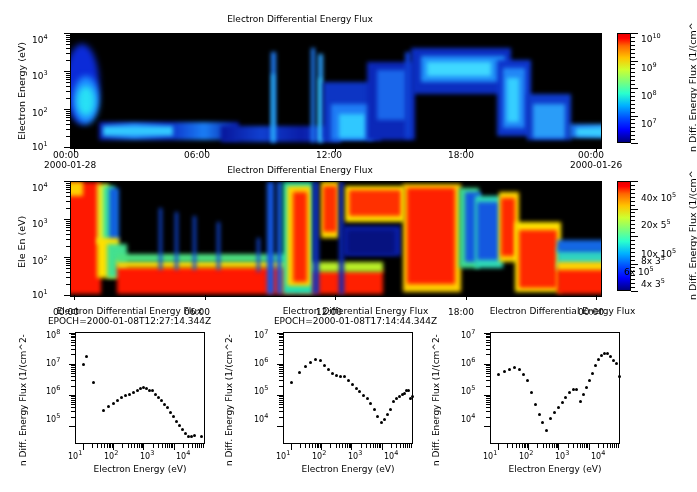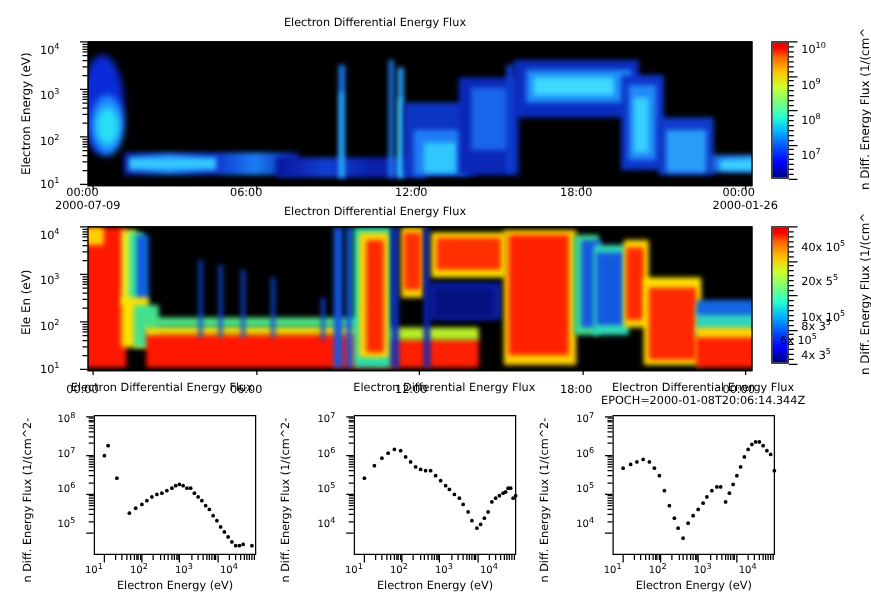--- a/index.html
+++ b/index.html
@@ -66,21 +66,21 @@
     <div class="sblob" style="left:426px;top:26px;width:34px;height:76px;background:#0e36cc;"></div>
     <div class="sblob" style="left:432px;top:34px;width:22px;height:60px;background:#2288f6;"></div>
     <div class="sblob" style="left:436px;top:44px;width:12px;height:44px;background:#36cfff;"></div>
     <div class="sblob" style="left:456px;top:60px;width:44px;height:46px;background:#0f3ccc;"></div>
     <div class="sblob" style="left:462px;top:70px;width:32px;height:34px;background:#2a9df8;"></div>
     <div class="sblob" style="left:498px;top:90px;width:120px;height:14px;background:linear-gradient(90deg,#1a6ae8,#2a9df8,#1550d8,#2b9ef8);"></div>
     <div class="sblob" style="left:505px;top:94px;width:70px;height:8px;background:#3ad0ff;"></div>
   </div>
 
   <div class="abs tick" style="left:53px;top:150px;">00:00</div>
-  <div class="abs tick" style="left:44px;top:160px;">2000-07-09</div>
+  <div class="abs tick" style="left:44px;top:160px;">2000-01-28</div>
   <div class="abs tick" style="left:184px;top:150px;">06:00</div>
   <div class="abs tick" style="left:316px;top:150px;">12:00</div>
   <div class="abs tick" style="left:448px;top:150px;">18:00</div>
   <div class="abs tick" style="left:578px;top:150px;">00:00</div>
   <div class="abs tick" style="left:570px;top:160px;">2000-01-26</div>
 
   <div class="cbar" style="left:617px;top:33px;width:14px;height:110px;
        background:linear-gradient(to top,#00007f 0%,#0000ff 11%,#004cff 22%,#00b3ff 34%,#29ffce 45%,#7cff79 56%,#cdff30 67%,#ffc400 78%,#ff6700 89%,#ff0000 96%,#e60000 100%);"></div>
   <div class="abs tick" style="left:641px;top:32px;">
     <span>10</span><span class="sup">10</span>
@@ -190,20 +190,21 @@
   </div>
   <div class="abs tick" style="left:624px;top:265px;">
     <span>6x 10</span><span class="sup">5</span>
   </div>
   <div class="abs tick" style="left:641px;top:277px;">
     <span>4x 3</span><span class="sup">5</span>
   </div>
   <div class="abs rot axlbl" style="left:687px;top:300px;">n Diff. Energy Flux (1/(cm^</div>
 
   <div class="abs ttl" style="left:22px;top:306px;width:215px;">Electron Differential Energy Flux</div>
+  <div class="abs ttl" style="left:22px;top:316px;width:215px;">EPOCH=2000-01-08T12:27:14.344Z</div>
   <div class="abs rot axlbl" style="left:18px;top:466px;font-size:9px;">n Diff. Energy Flux (1/(cm^2-</div>
   <div class="frame" style="left:75px;top:332px;width:130px;height:112px;background:#fff;">
     <div class="dot" style="left:6px;top:30px;"></div>
     <div class="dot" style="left:9px;top:22px;"></div>
     <div class="dot" style="left:16px;top:48px;"></div>
     <div class="dot" style="left:26px;top:76px;"></div>
     <div class="dot" style="left:31px;top:72px;"></div>
     <div class="dot" style="left:36px;top:69px;"></div>
     <div class="dot" style="left:40px;top:66px;"></div>
     <div class="dot" style="left:44px;top:63px;"></div>
@@ -252,20 +253,21 @@
   </div>
   <div class="abs tick" style="left:140px;top:449px;font-size:8px;">
     <span>10</span><span class="sup">3</span>
   </div>
   <div class="abs tick" style="left:176px;top:449px;font-size:8px;">
     <span>10</span><span class="sup">4</span>
   </div>
   <div class="abs axlbl" style="left:75px;top:464px;width:130px;text-align:center;font-size:9px;">Electron Energy (eV)</div>
 
   <div class="abs ttl" style="left:248px;top:306px;width:215px;">Electron Differential Energy Flux</div>
+  <div class="abs ttl" style="left:248px;top:316px;width:215px;">EPOCH=2000-01-08T17:14:44.344Z</div>
   <div class="abs rot axlbl" style="left:224px;top:466px;font-size:9px;">n Diff. Energy Flux (1/(cm^2-</div>
   <div class="frame" style="left:283px;top:332px;width:130px;height:112px;background:#fff;">
     <div class="dot" style="left:6px;top:48px;"></div>
     <div class="dot" style="left:14px;top:38px;"></div>
     <div class="dot" style="left:20px;top:32px;"></div>
     <div class="dot" style="left:25px;top:28px;"></div>
     <div class="dot" style="left:30px;top:25px;"></div>
     <div class="dot" style="left:35px;top:26px;"></div>
     <div class="dot" style="left:39px;top:31px;"></div>
     <div class="dot" style="left:43px;top:35px;"></div>
@@ -316,21 +318,20 @@
   </div>
   <div class="abs tick" style="left:348px;top:449px;font-size:8px;">
     <span>10</span><span class="sup">3</span>
   </div>
   <div class="abs tick" style="left:384px;top:449px;font-size:8px;">
     <span>10</span><span class="sup">4</span>
   </div>
   <div class="abs axlbl" style="left:283px;top:464px;width:130px;text-align:center;font-size:9px;">Electron Energy (eV)</div>
 
   <div class="abs ttl" style="left:455px;top:306px;width:215px;">Electron Differential Energy Flux</div>
-  <div class="abs ttl" style="left:455px;top:316px;width:215px;">EPOCH=2000-01-08T20:06:14.344Z</div>
   <div class="abs rot axlbl" style="left:431px;top:466px;font-size:9px;">n Diff. Energy Flux (1/(cm^2-</div>
   <div class="frame" style="left:490px;top:332px;width:130px;height:112px;background:#fff;">
     <div class="dot" style="left:6px;top:40px;"></div>
     <div class="dot" style="left:12px;top:37px;"></div>
     <div class="dot" style="left:17px;top:35px;"></div>
     <div class="dot" style="left:22px;top:33px;"></div>
     <div class="dot" style="left:27px;top:35px;"></div>
     <div class="dot" style="left:31px;top:40px;"></div>
     <div class="dot" style="left:35px;top:46px;"></div>
     <div class="dot" style="left:39px;top:58px;"></div>

